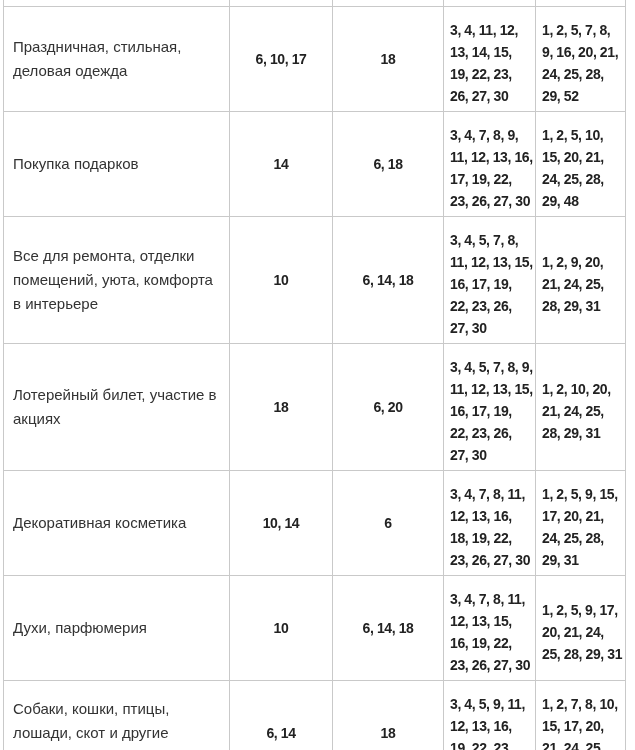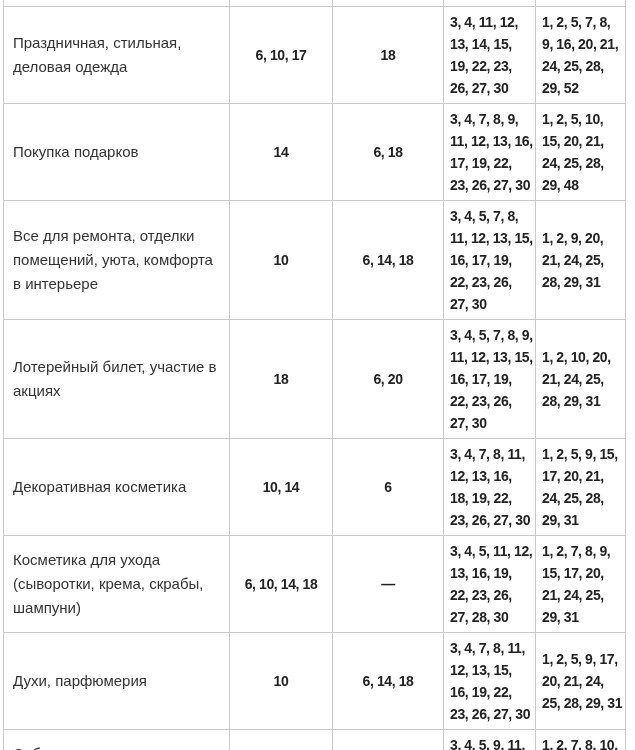--- a/index.html
+++ b/index.html
@@ -31,21 +31,21 @@
     margin-top: 47px;
   }
   td.num {
     font-weight: bold;
     font-size: 14px;
     line-height: 22px;
     color: #222222;
     letter-spacing: -0.4px;
   }
   td.c2, td.c3 { text-align: center; padding: 2px; margin-top: 32px; }
-  td.c4, td.c5 { text-align: left; padding: 4px 2px 4px 6px; }
+  td.c4, td.c5 { text-align: left; padding: 12px 2px 4px 6px; }
 </style>
 </head>
 <body>
 
 <table class="days-table">
   <colgroup>
     <col style="width:226px">
     <col style="width:103px">
     <col style="width:111px">
     <col style="width:92px">
@@ -93,27 +93,20 @@
     </tr>
 
     <tr class="data-row">
       <td class="cat">Декоративная косметика</td>
       <td class="num c2">10, 14</td>
       <td class="num c3">6</td>
       <td class="num c4">3, 4, 7, 8, 11, 12, 13, 16, 18, 19, 22, 23, 26, 27, 30</td>
       <td class="num c5">1, 2, 5, 9, 15, 17, 20, 21, 24, 25, 28, 29, 31</td>
     </tr>
 
-    <tr class="data-row">
-      <td class="cat">Косметика для ухода (сыворотки, крема, скрабы, шампуни)</td>
-      <td class="num c2">6, 10, 14, 18</td>
-      <td class="num c3">—</td>
-      <td class="num c4">3, 4, 5, 11, 12, 13, 16, 19, 22, 23, 26, 27, 28, 30</td>
-      <td class="num c5">1, 2, 7, 8, 9, 15, 17, 20, 21, 24, 25, 29, 31</td>
-    </tr>
 
     <tr class="data-row">
       <td class="cat">Духи, парфюмерия</td>
       <td class="num c2">10</td>
       <td class="num c3">6, 14, 18</td>
       <td class="num c4">3, 4, 7, 8, 11, 12, 13, 15, 16, 19, 22, 23, 26, 27, 30</td>
       <td class="num c5">1, 2, 5, 9, 17, 20, 21, 24, 25, 28, 29, 31</td>
     </tr>
 
     <tr class="data-row">

